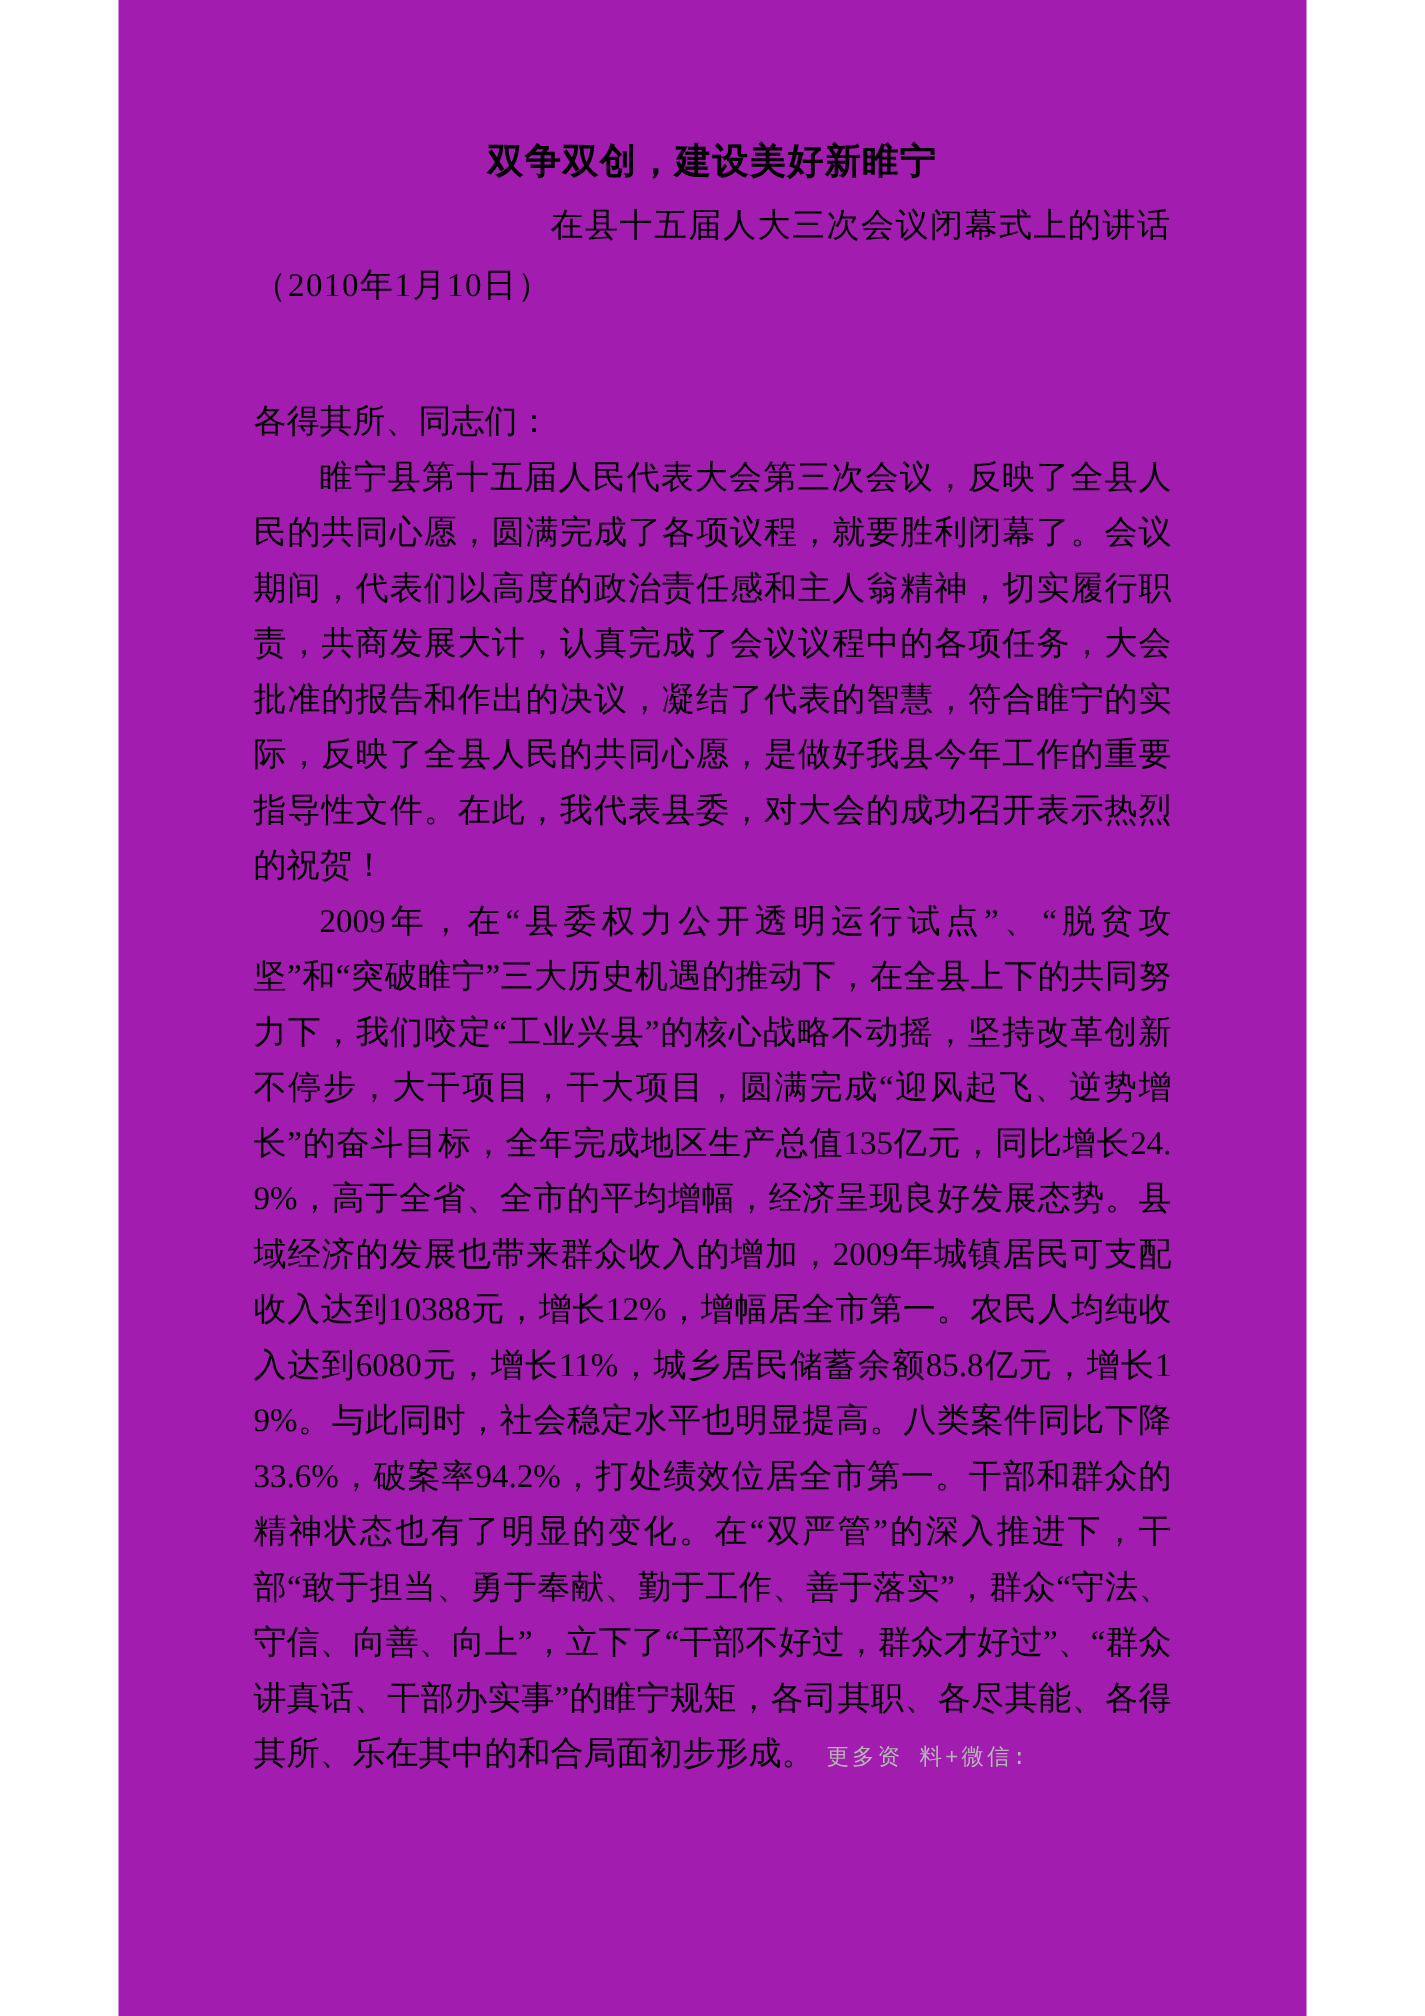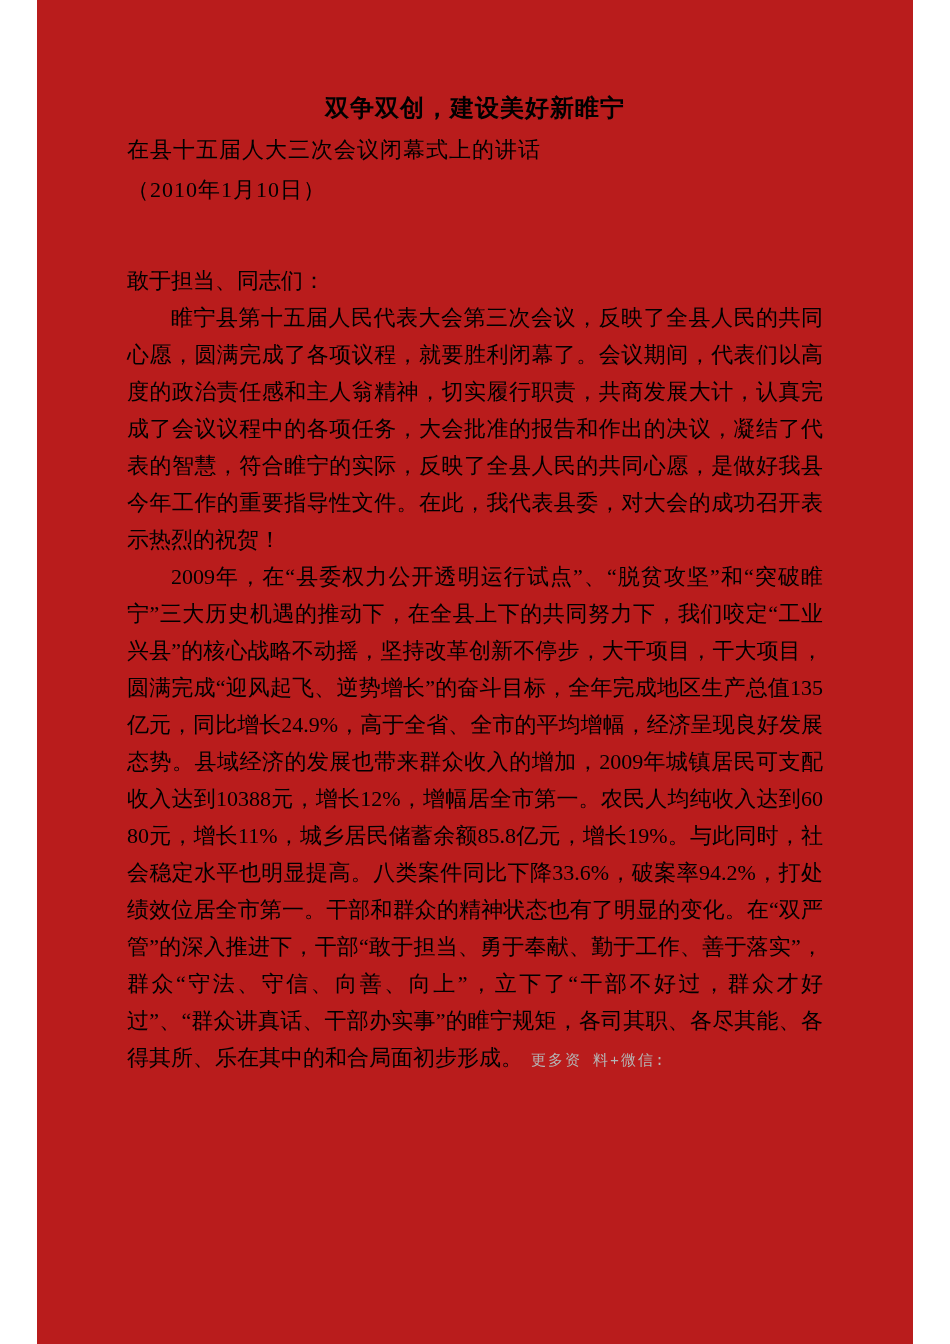--- a/index.html
+++ b/index.html
@@ -3,40 +3,40 @@
   <meta charset="utf-8">
   <style>
     * { box-sizing: border-box; }
     html, body {
       margin: 0;
       padding: 0;
       background: #ffffff;
     }
     .page {
       position: relative;
-      width: 876px;
+      width: 792px;
       height: 1344px;
       margin: 0 auto;
-      background: #b91c1c;
+      background: #a21caf;
       color: #000000;
       font-family: "Liberation Serif", "DejaVu Serif", serif;
       padding: 92px 90px 40px 90px;
       overflow: hidden;
     }
     .doc-title {
       margin: 0;
       text-align: center;
       font-size: 24px;
       line-height: 32px;
       font-weight: 700;
       letter-spacing: 1px;
     }
     .doc-subtitle {
       margin: 10px 0 0 0;
-      text-align: left;
+      text-align: right;
       font-size: 22px;
       line-height: 32px;
       font-weight: 400;
       letter-spacing: 1px;
     }
     .doc-dateline {
       margin: 8px 0 0 0;
       text-align: left;
       font-size: 22px;
       line-height: 32px;
@@ -71,20 +71,20 @@
 <body>
 
 <div class="page">
   <h1 class="doc-title">双争双创，建设美好新睢宁</h1>
 
   <h2 class="doc-subtitle">在县十五届人大三次会议闭幕式上的讲话</h2>
 
   <div class="doc-dateline">（2010年1月10日）</div>
 
   <div class="doc-body">
-    <p class="salutation">敢于担当、同志们：</p>
+    <p class="salutation">各得其所、同志们：</p>
 
     <p class="para">睢宁县第十五届人民代表大会第三次会议，反映了全县人民的共同心愿，圆满完成了各项议程，就要胜利闭幕了。会议期间，代表们以高度的政治责任感和主人翁精神，切实履行职责，共商发展大计，认真完成了会议议程中的各项任务，大会批准的报告和作出的决议，凝结了代表的智慧，符合睢宁的实际，反映了全县人民的共同心愿，是做好我县今年工作的重要指导性文件。在此，我代表县委，对大会的成功召开表示热烈的祝贺！</p>
 
     <p class="para"><span>2009年，在“县委权力公开透明运行试点”、“脱贫攻坚”和“突破睢宁”三大历史机遇的推动下，在全县上下的共同努力下，我们咬定“工业兴县”的核心战略不动摇，坚持改革创新不停步，大干项目，干大项目，圆满完成“迎风起飞、逆势增长”的奋斗目标，全年完成地区生产总值135亿元，同比增长24.9%，高于全省、全市的平均增幅，经济呈现良好发展态势。县域经济的发展也带来群众收入的增加，2009年城镇居民可支配收入达到10388元，增长12%，增幅居全市第一。农民人均纯收入达到6080元，增长11%，城乡居民储蓄余额85.8亿元，增长19%。与此同时，社会稳定水平也明显提高。八类案件同比下降33.6%，破案率94.2%，打处绩效位居全市第一。干部和群众的精神状态也有了明显的变化。在“双严管”的深入推进下，干部“敢于担当、勇于奉献、勤于工作、善于落实”，群众“守法、守信、向善、向上”，立下了“干部不好过，群众才好过”、“群众讲真话、干部办实事”的睢宁规矩，各司其职、各尽其能、各得其所、乐在其中的和合局面初步形成。</span><span class="watermark">更多资 料+微信:</span></p>
 
   </div>
 </div>
 
 </body></html>

